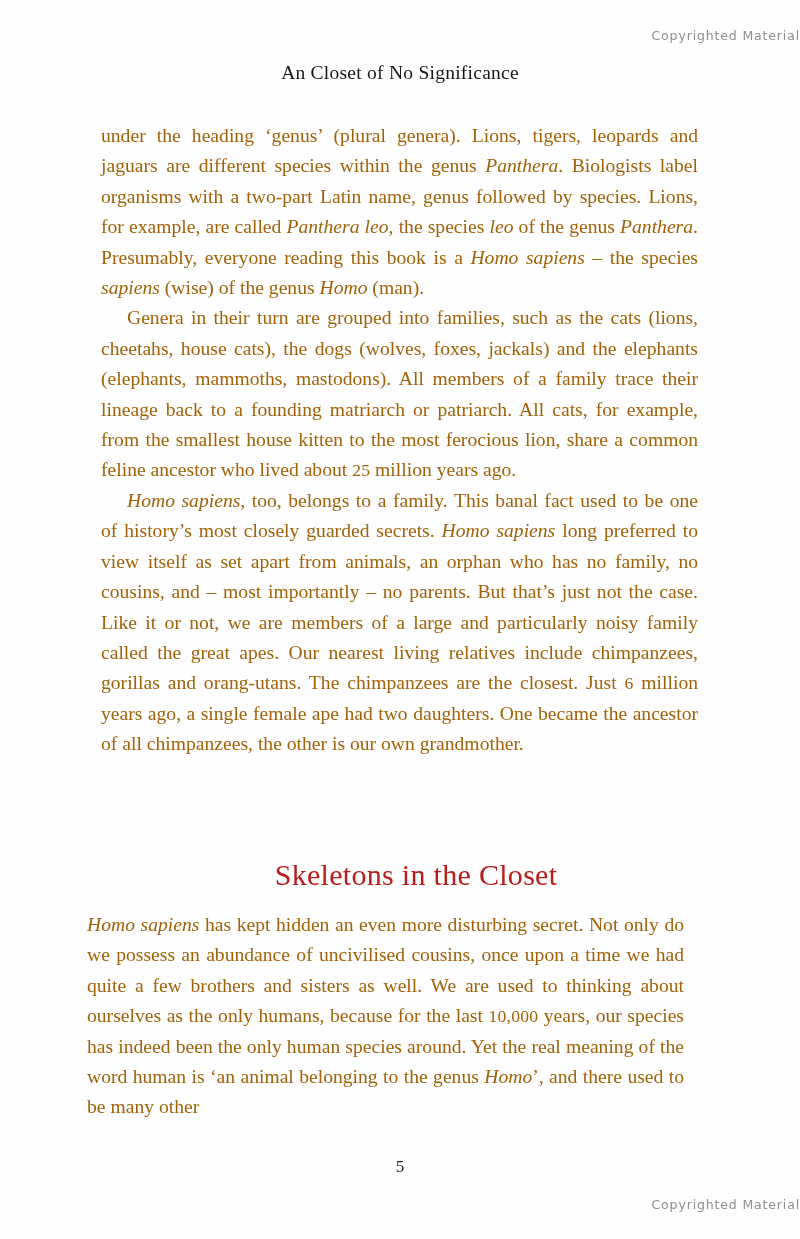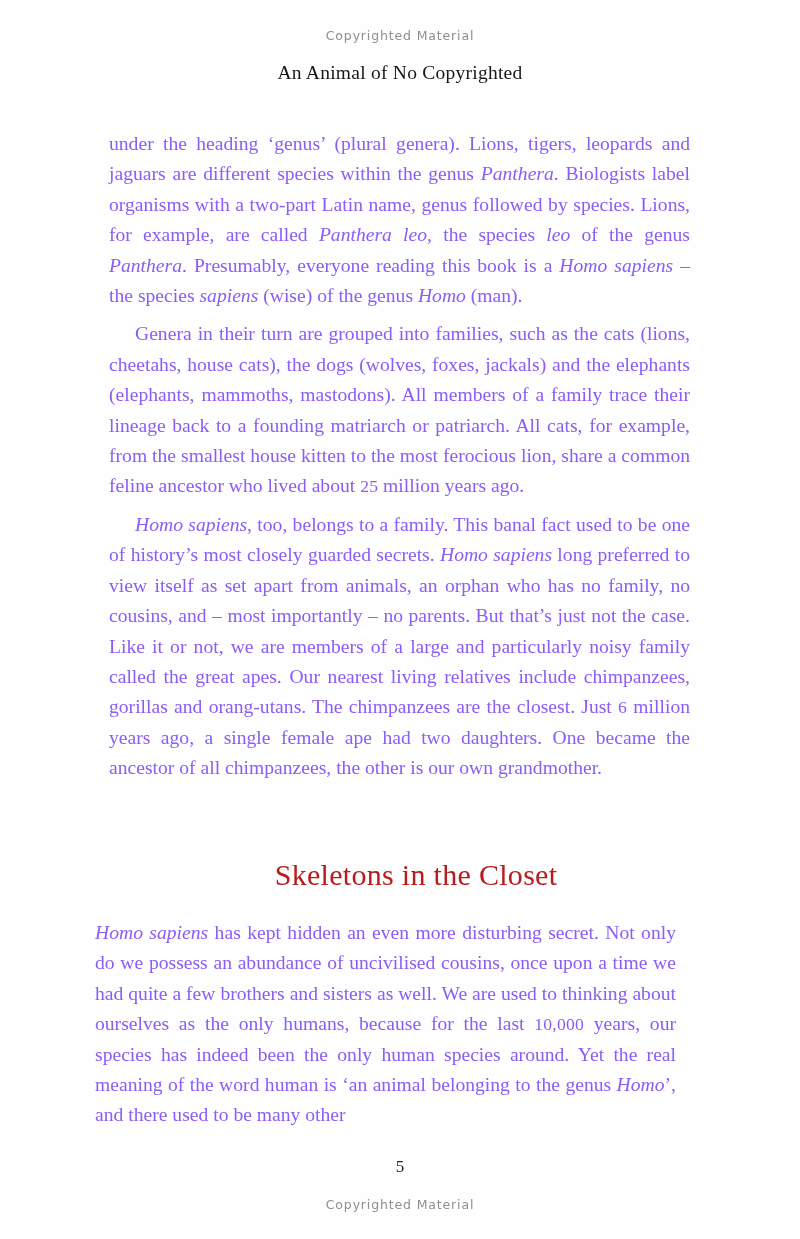--- a/index.html
+++ b/index.html
@@ -21,21 +21,21 @@
     position: absolute;
     inset: 0;
     background: #fefefe;
   }
 
   
   .stamp {
     position: absolute;
     left: 0;
     width: 800px;
-    text-align: center;
+    text-align: right;
     font-family: "DejaVu Sans", "Liberation Sans", sans-serif;
     font-size: 12.5px;
     letter-spacing: 0.85px;
     color: #8e8e8e;
     font-weight: 400;
     white-space: nowrap;
   }
   .stamp-top { top: 28px; }
   .stamp-bottom { top: 1197px; }
 
@@ -54,27 +54,27 @@
 
   
   .textblock {
     position: absolute;
     left: 101px;
     top: 121px;
     width: 597px;
   }
 
   p.body {
-    margin: 8px;
+    margin: 0;
     font-size: 19.6px;
     line-height: 30.4px;
     text-align: justify;
     text-justify: inter-word;
     hyphens: none;
-    color: #8b5cf6;
+    color: #a16207;
     letter-spacing: 0.01px;
   }
   p.body.indent { text-indent: 26px; }
   p.body.noindent { text-indent: 0; }
 
   i, em { font-style: italic; }
 
   
   .osf {
     font-size: 0.90em;
@@ -114,21 +114,21 @@
     color: #242424;
   }
 </style>
 </head>
 <body>
 
 <div class="page">
 
   <div class="stamp stamp-top">Copyrighted Material</div>
 
-  <div class="running-head">An Animal of No Copyrighted</div>
+  <div class="running-head">An Closet of No Significance</div>
 
   <div class="textblock">
 
     <p class="body noindent">under the heading ‘genus’ (plural genera). Lions, tigers, leopards and jaguars are different species within the genus <i>Panthera</i>. Biologists label organisms with a two-part Latin name, genus followed by species. Lions, for example, are called <i>Panthera leo</i>, the species <i>leo</i> of the genus <i>Panthera</i>. Presumably, everyone reading this book is a <i>Homo sapiens</i> – the species <i>sapiens</i> (wise) of the genus <i>Homo</i> (man).</p>
 
     <p class="body indent">Genera in their turn are grouped into families, such as the cats (lions, cheetahs, house cats), the dogs (wolves, foxes, jackals) and the elephants (elephants, mammoths, mastodons). All members of a family trace their lineage back to a founding matriarch or patriarch. All cats, for example, from the smallest house kitten to the most ferocious lion, share a common feline ancestor who lived about <span class="osf">25</span> million years ago.</p>
 
     <p class="body indent"><i>Homo sapiens</i>, too, belongs to a family. This banal fact used to be one of history’s most closely guarded secrets. <i>Homo sapiens</i> long preferred to view itself as set apart from animals, an orphan who has no family, no cousins, and – most importantly – no parents. But that’s just not the case. Like it or not, we are members of a large and particularly noisy family called the great apes. Our nearest living relatives include chimpanzees, gorillas and orang-utans. The chimpanzees are the closest. Just <span class="osf">6</span> million years ago, a single female ape had two daughters. One became the ancestor of all chimpanzees, the other is our own grandmother.</p>
 
   </div>

